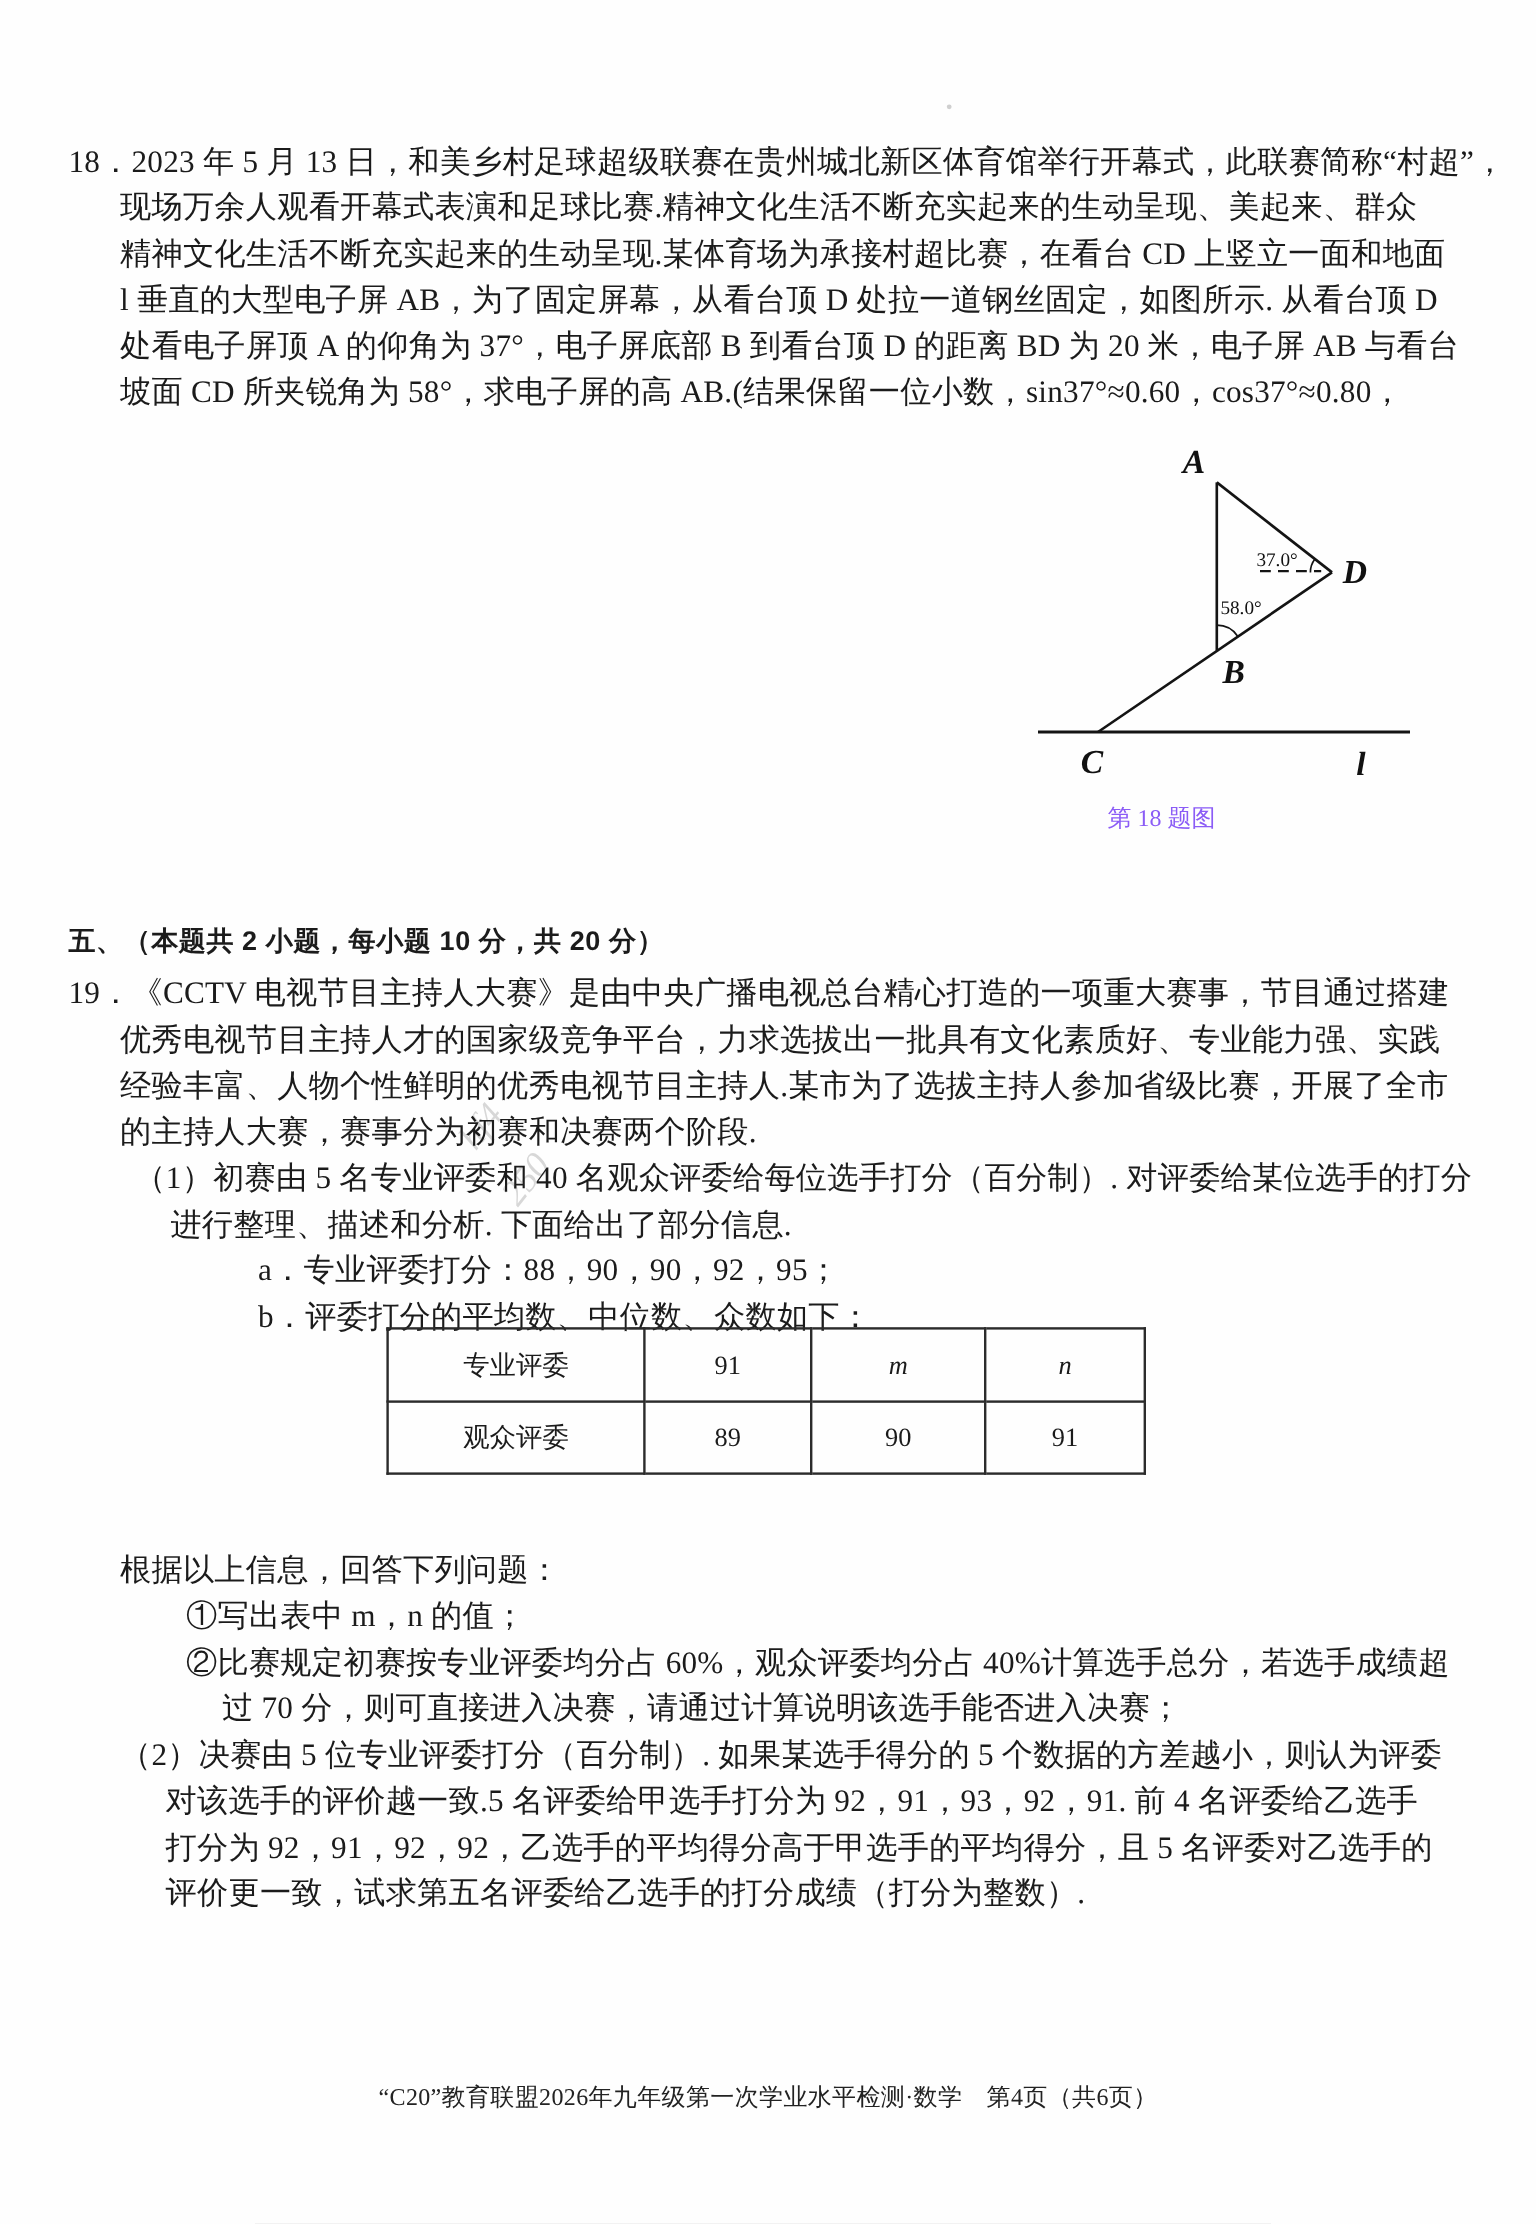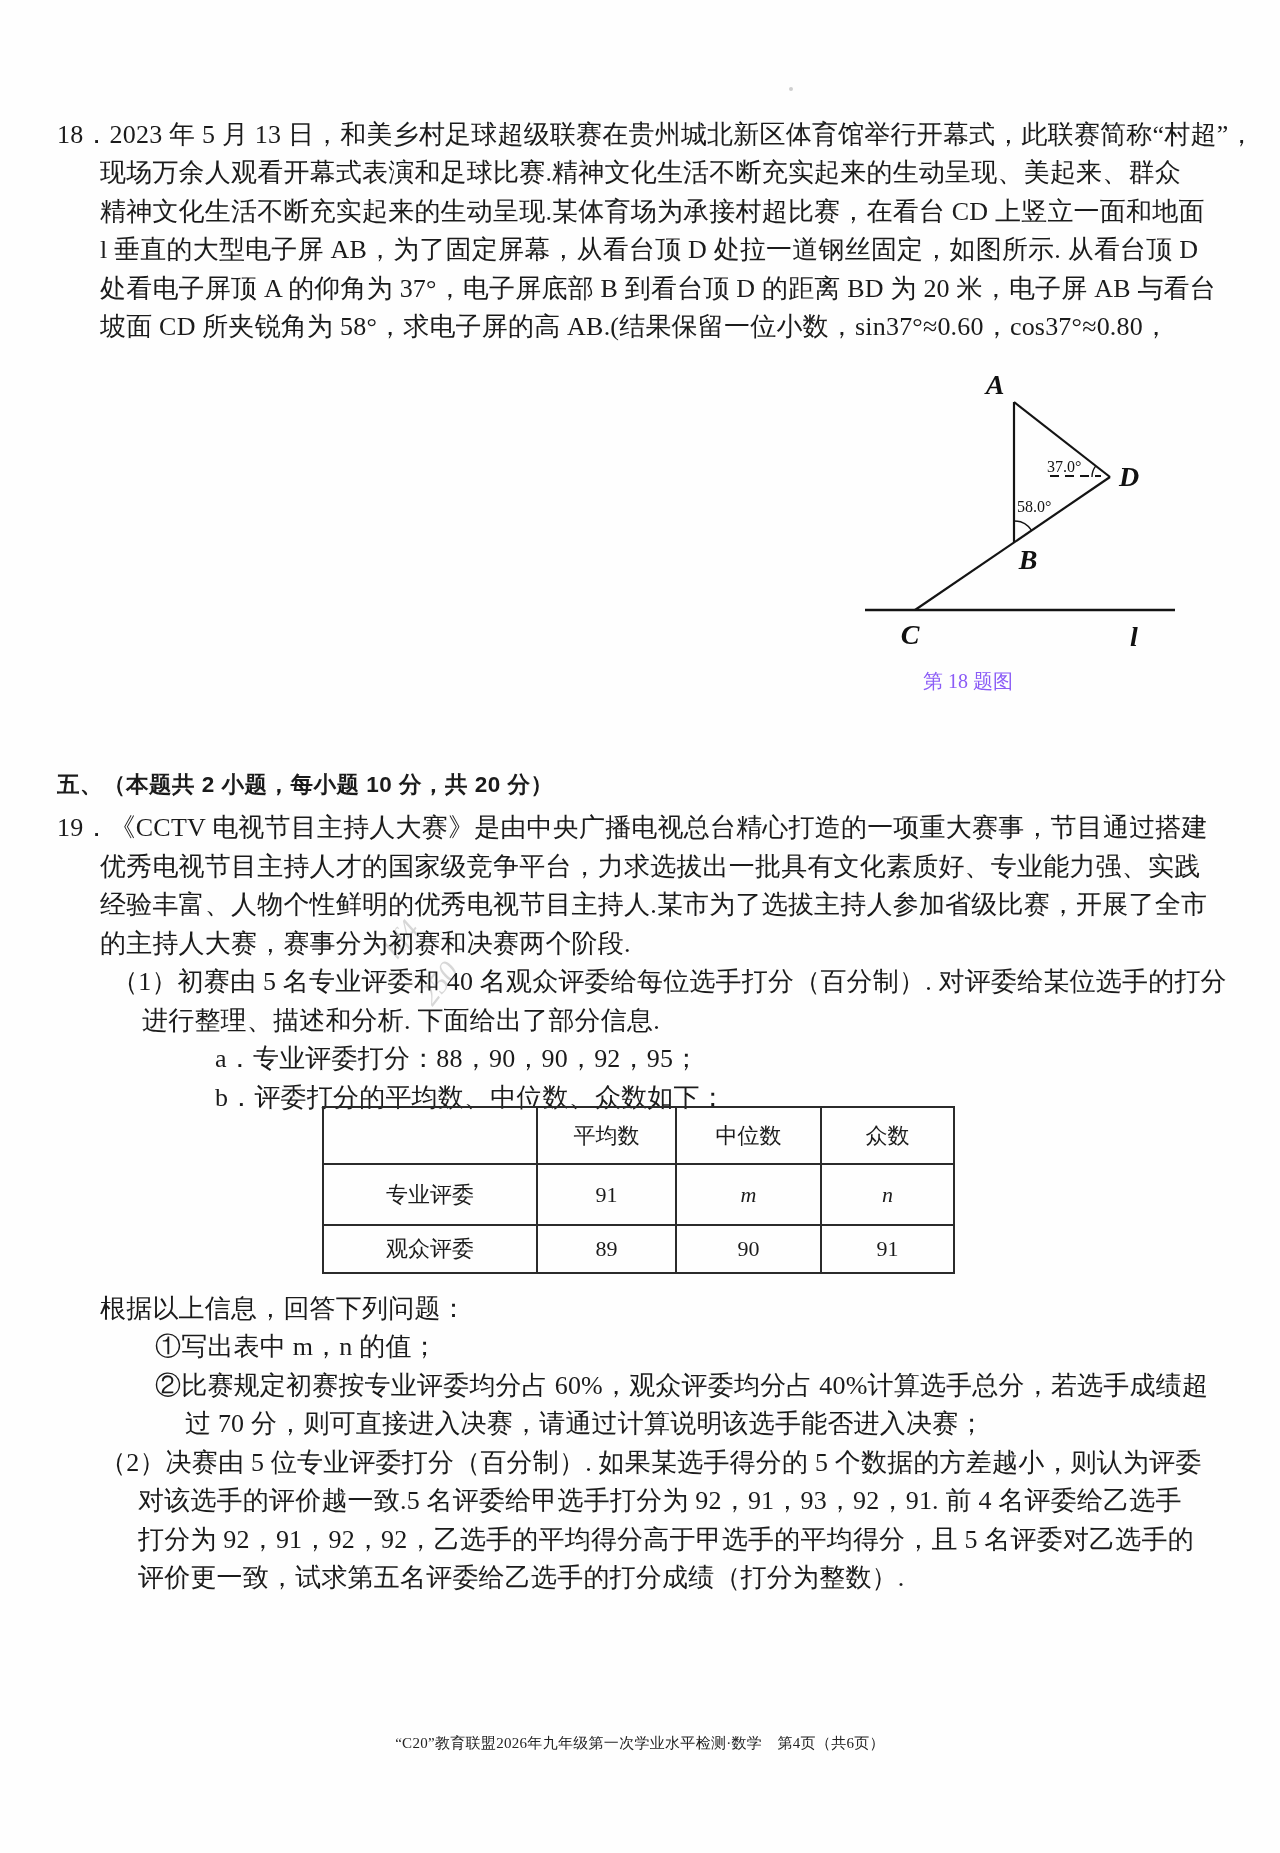--- a/index.html
+++ b/index.html
@@ -65,21 +65,21 @@
   }
   .exam-table td{
     border:2px solid #2b2b2b;
     text-align:center;vertical-align:middle;
     padding:0;
   }
   .exam-table tr{height:60px;}
   .var{font-style:italic;}
   .footer{
     position:absolute;left:0;top:1734px;width:100%;
-    text-align:center;font-size:15px;color:#222;
+    text-align:center;font-size:20px;color:#222;
     letter-spacing:0.3px;
   }
 </style>
 </head>
 <body>
 
 <div class="page">
 
   <div class="speck"></div>
 
@@ -133,33 +133,27 @@
   <div class="ln" style="left:215px;top:1083px;">b．评委打分的平均数、中位数、众数如下：</div>
 
   <table class="exam-table">
     <colgroup>
       <col style="width:214px">
         <col style="width:139px">
         <col style="width:145px">
         <col style="width:133px">
     </colgroup>
     <tbody>
-        <tr style="height:57px;">
-      <td></td>
-      <td>平均数</td>
-      <td>中位数</td>
-      <td>众数</td>
-    </tr>
     <tr style="height:61px;">
       <td>专业评委</td>
       <td>91</td>
       <td class="var">m</td>
       <td class="var">n</td>
     </tr>
-    <tr style="height:48px;">
+    <tr style="height:60px;">
       <td>观众评委</td>
       <td>89</td>
       <td>90</td>
       <td>91</td>
     </tr>
   </tbody>
     </table>
 
   <div class="ln" style="left:100px;top:1294px;">根据以上信息，回答下列问题：</div>
   <div class="ln" style="left:155px;top:1332px;">①写出表中 m，n 的值；</div>

